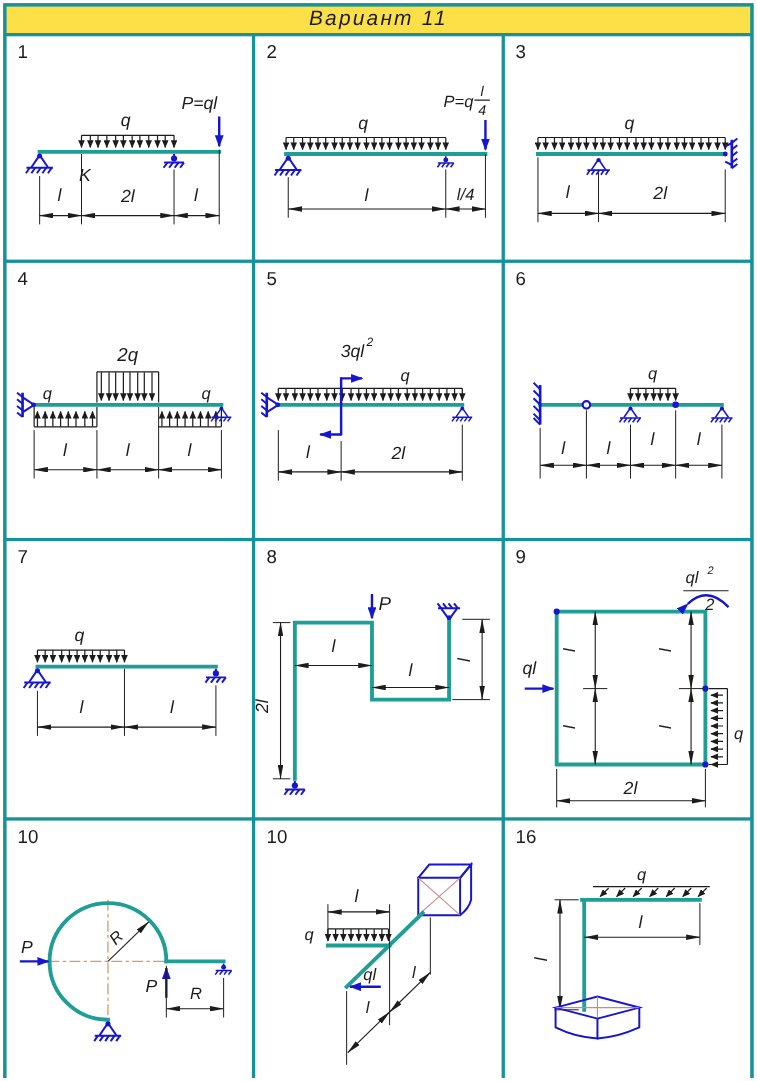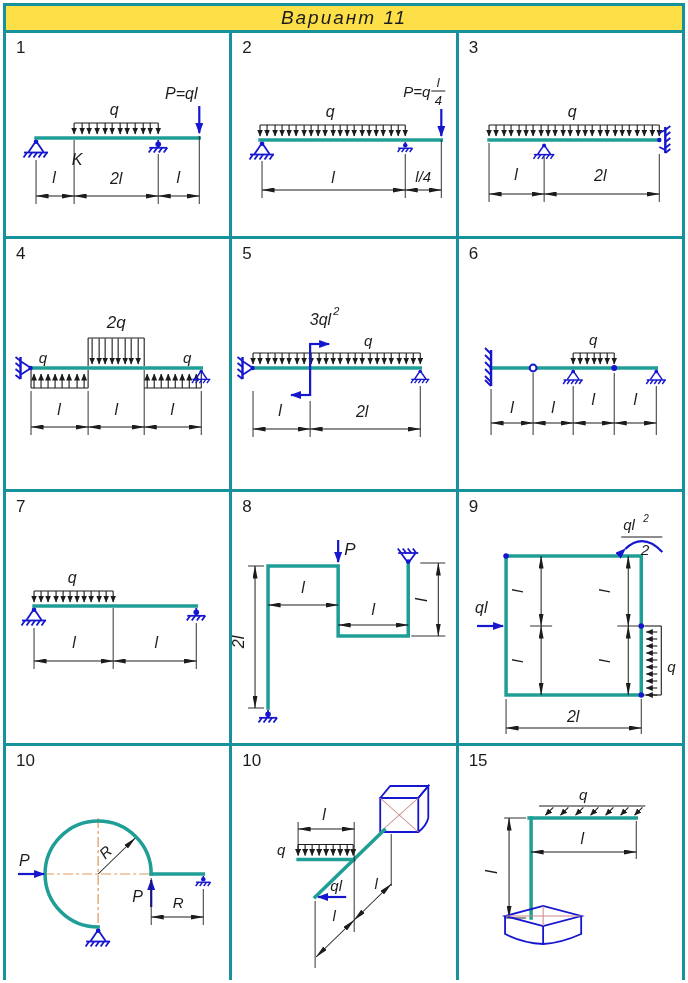--- a/index.html
+++ b/index.html
@@ -590,21 +590,21 @@
         <text class="t16" x="92" y="74" text-anchor="middle">l</text>
         <line class="dm" x1="159" y1="138" x2="122" y2="174" marker-start="url(#ma-d)" marker-end="url(#ma-d)"></line>
         <text x="144" y="143" text-anchor="middle">l</text>
         <line class="dm" x1="122" y1="174" x2="84" y2="211" marker-start="url(#ma-d)" marker-end="url(#ma-d)"></line>
         <text x="102" y="175" text-anchor="middle">l</text>
       </g>
     </svg>
   </div>
 
   <div class="cell">
-    <div class="num">15</div>
+    <div class="num">16</div>
     <svg viewBox="0 0 223 234" preserveAspectRatio="none">
       <line class="bm" x1="72" y1="72" x2="72" y2="172"></line>
       <line class="bm" x1="70" y1="72" x2="177" y2="72"></line>
       <g>
         <line class="ld" x1="80" y1="60" x2="186" y2="60"></line>
         <use href="#ar" transform="translate(85,70.5) rotate(45)"></use>
           <use href="#ar" transform="translate(100,70.5) rotate(45)"></use>
           <use href="#ar" transform="translate(115,70.5) rotate(45)"></use>
           <use href="#ar" transform="translate(130,70.5) rotate(45)"></use>
           <use href="#ar" transform="translate(145,70.5) rotate(45)"></use>

